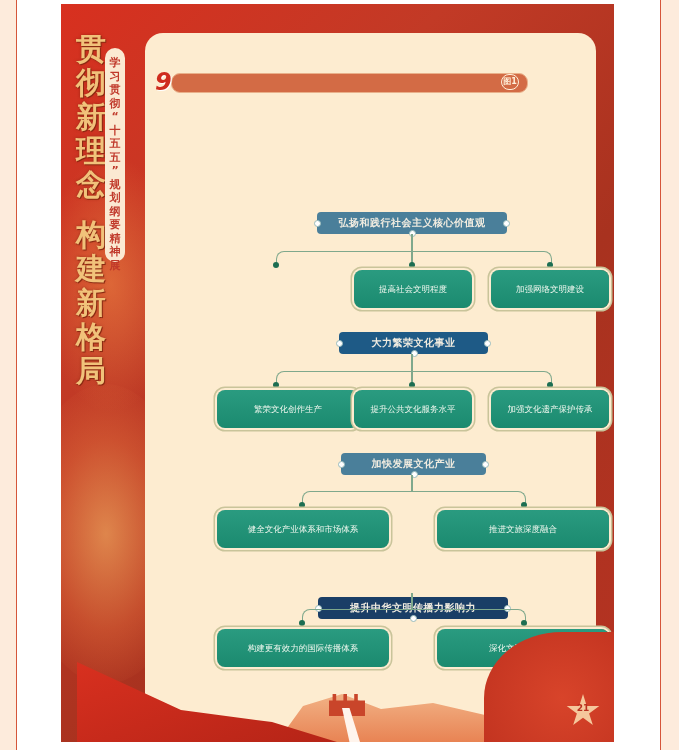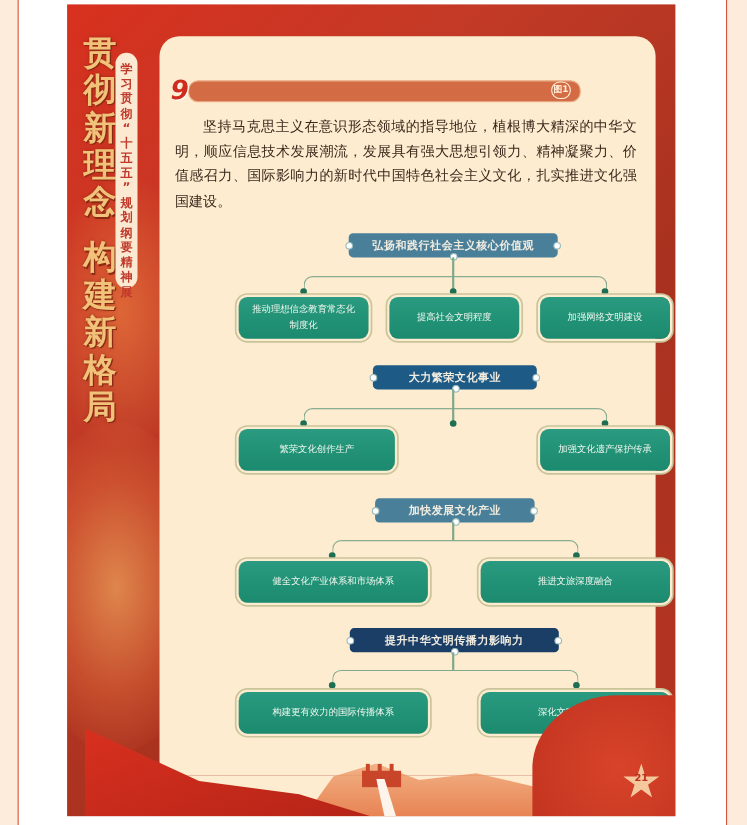--- a/index.html
+++ b/index.html
@@ -85,59 +85,58 @@
     <span>展</span>
   </div>
 
   <div class="card">
     <div class="heading">
       <span class="num">9</span>
       <div class="bar"></div>
       <span class="badge">图1</span>
     </div>
 
-    <div class="body-text">坚持马克思主义在意识形态领域的指导地位，植根博大精深的中华文明，顺应信息技术发展潮流，发展具有强大思想引领力、精神凝聚力、价值感召力、国际影响力的新时代中国特色社会主义文化，扎实推进文化强国建设。</div>
 
     <div class="head-node" style="left:172px;top:179px;width:190px;background:#4a7f9a;">
       <span>弘扬和践行社会主义核心价值观</span>
         <span class="dot"></span>
     </div>
     <div class="vline" style="left:266px;top:201px;height:32px;"></div>
     <div class="conn" style="left:131px;top:218px;width:274px;height:14px;"></div>
     <div class="cdot" style="left:128px;top:229px;"></div>
     <div class="cdot" style="left:264px;top:229px;"></div>
     <div class="cdot" style="left:402px;top:229px;"></div>
-    <div class="leaf" style="left:72px;top:237px;width:118px;">推动理想信念教育常态化制度化</div>
     <div class="leaf" style="left:209px;top:237px;width:118px;">提高社会文明程度</div>
     <div class="leaf" style="left:346px;top:237px;width:118px;">加强网络文明建设</div>
 
     <div class="head-node" style="left:194px;top:299px;width:149px;background:#1e5a86;">
       <span>大力繁荣文化事业</span>
         <span class="dot"></span>
     </div>
     <div class="vline" style="left:266px;top:321px;height:32px;"></div>
     <div class="conn" style="left:131px;top:338px;width:274px;height:14px;"></div>
     <div class="cdot" style="left:128px;top:349px;"></div>
     <div class="cdot" style="left:264px;top:349px;"></div>
     <div class="cdot" style="left:402px;top:349px;"></div>
     <div class="leaf" style="left:72px;top:357px;width:142px;">繁荣文化创作生产</div>
+    <div class="leaf" style="left:209px;top:357px;width:118px;">提升公共文化服务水平</div>
     <div class="leaf" style="left:346px;top:357px;width:118px;">加强文化遗产保护传承</div>
 
     <div class="head-node" style="left:196px;top:420px;width:145px;background:#4a7f9a;">
       <span>加快发展文化产业</span>
         <span class="dot"></span>
     </div>
     <div class="vline" style="left:266px;top:442px;height:16px;"></div>
     <div class="conn" style="left:157px;top:458px;width:222px;height:14px;"></div>
     <div class="cdot" style="left:154px;top:469px;"></div>
     <div class="cdot" style="left:376px;top:469px;"></div>
     <div class="leaf" style="left:292px;top:477px;width:172px;">推进文旅深度融合</div>
     <div class="leaf" style="left:72px;top:477px;width:172px;">健全文化产业体系和市场体系</div>
 
-    <div class="head-node" style="left:173px;top:538px;width:190px;background:#1a3e66;">
+    <div class="head-node" style="left:173px;top:564px;width:190px;background:#1a3e66;">
       <span>提升中华文明传播力影响力</span>
         <span class="dot"></span>
     </div>
     <div class="vline" style="left:266px;top:560px;height:16px;"></div>
     <div class="conn" style="left:157px;top:576px;width:222px;height:14px;"></div>
     <div class="cdot" style="left:154px;top:587px;"></div>
     <div class="cdot" style="left:376px;top:587px;"></div>
     <div class="leaf" style="left:72px;top:596px;width:172px;">构建更有效力的国际传播体系</div>
     <div class="leaf" style="left:292px;top:596px;width:172px;">深化文明交流互鉴</div>
   </div>

